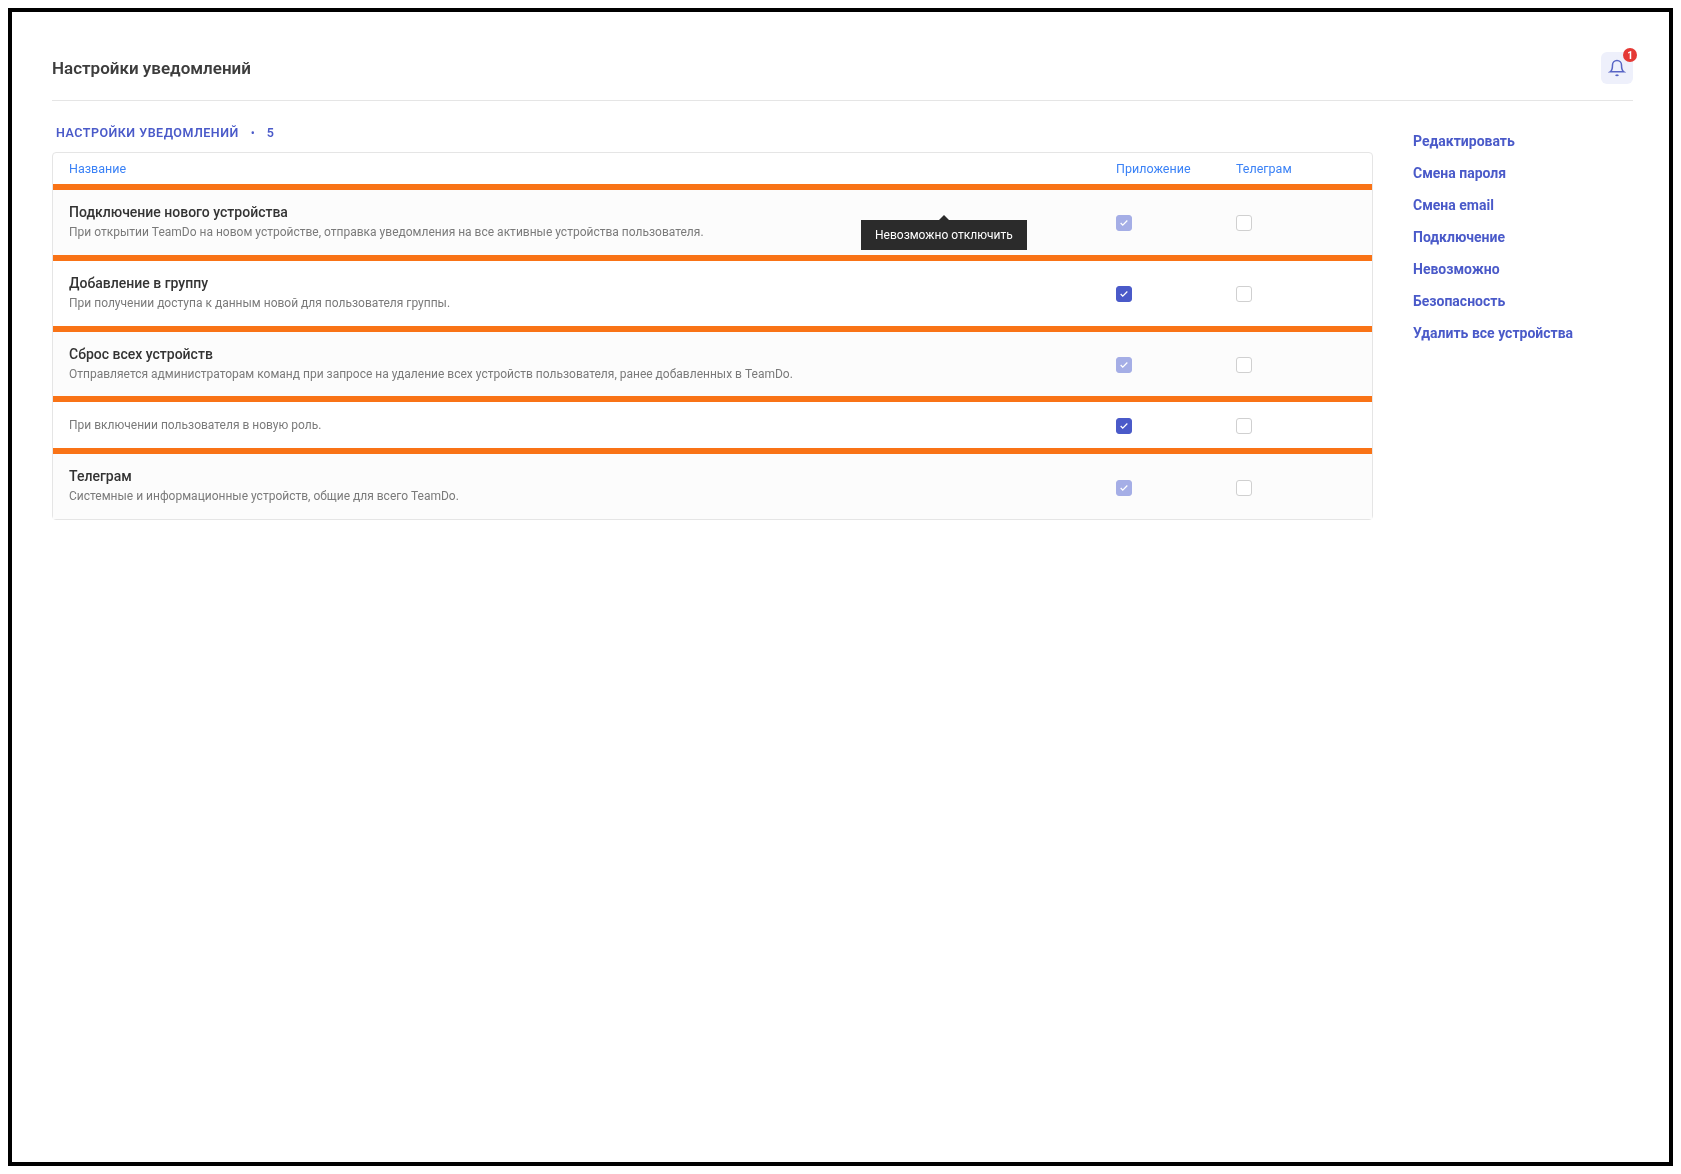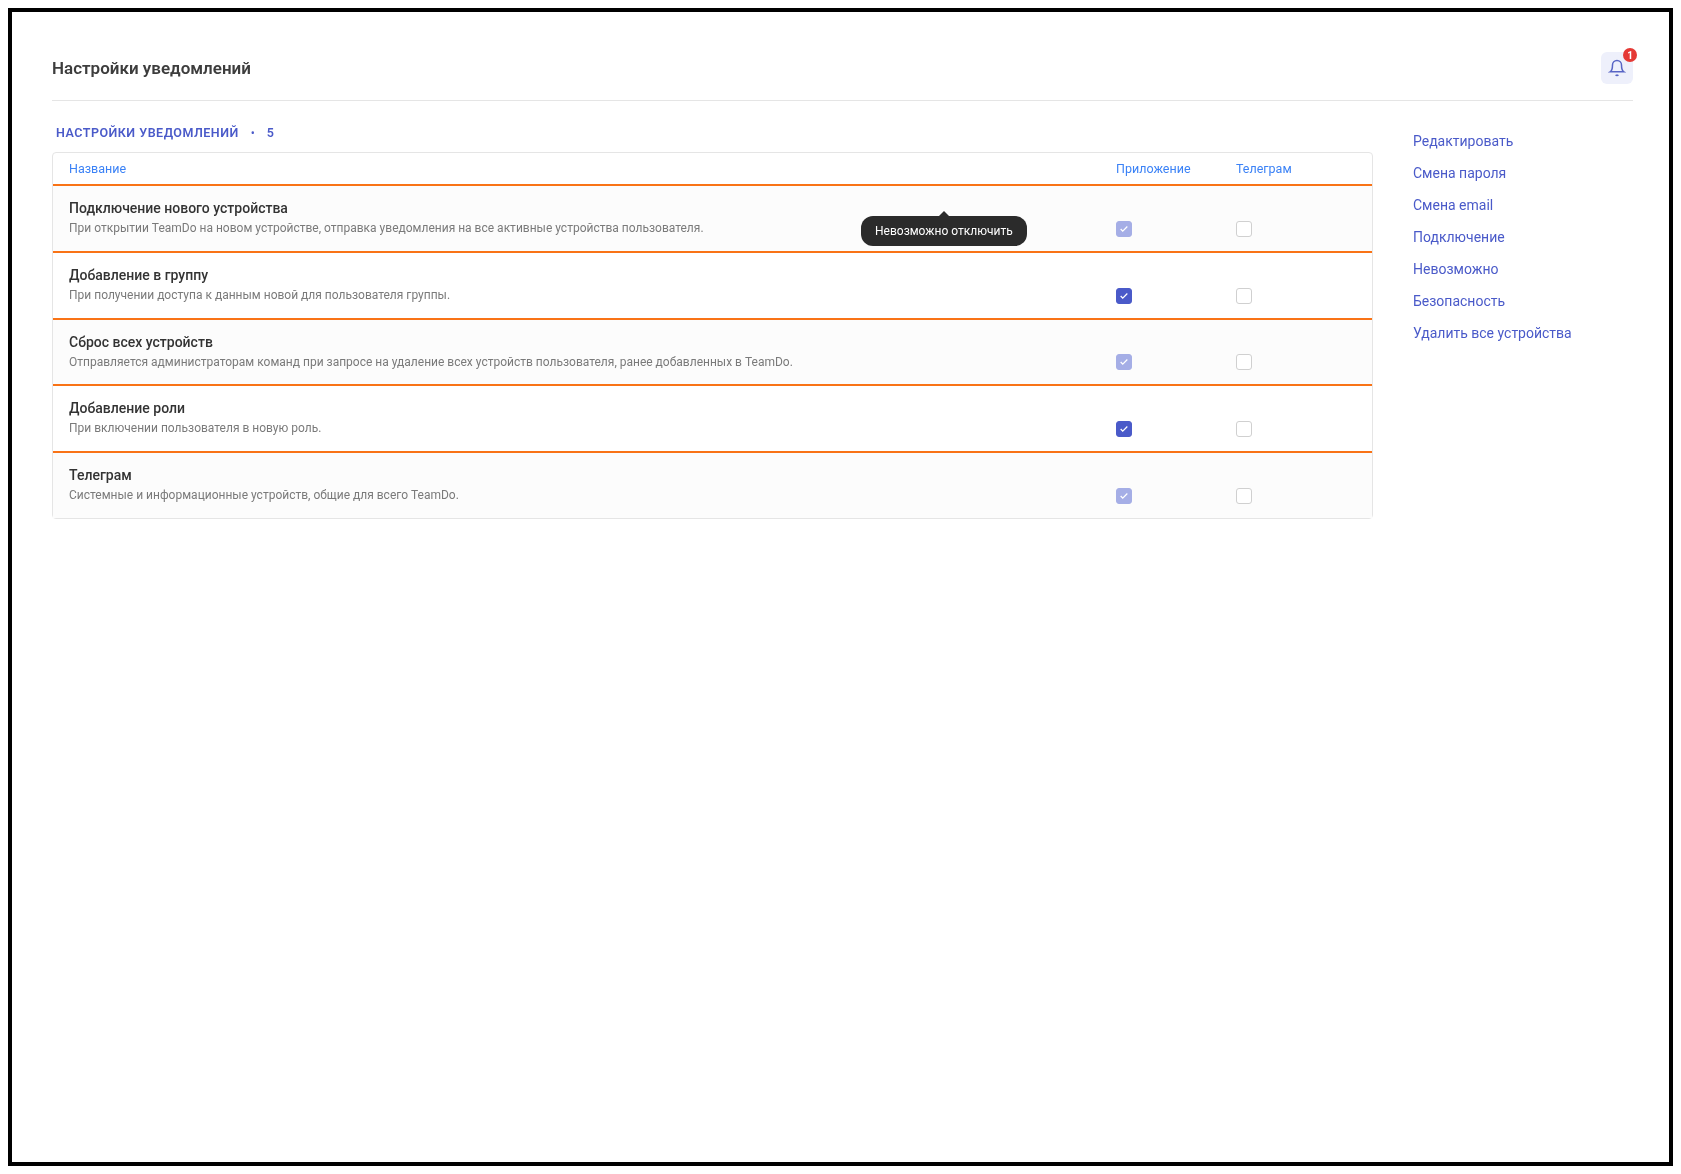--- a/index.html
+++ b/index.html
@@ -110,23 +110,23 @@
     }
     .col-name {
       flex: 1;
     }
     .col-app, .col-tg {
       width: 120px;
       text-align: left;
     }
     .row {
       display: flex;
-      align-items: flex-end;
+      align-items: center;
       padding: 14px 16px;
-      border-top: 2px solid #f97316;
+      border-top: 6px solid #f97316;
       background: #fcfcfc;
       position: relative;
     }
     .row:nth-child(even) {
       background: #fff;
     }
     .row .col-name {
       flex: 1;
     }
     .row-title {
@@ -176,21 +176,21 @@
     }
     .checkbox.checked svg {
       display: block;
     }
     .tooltip {
       position: absolute;
       background: #2b2b2b;
       color: #fff;
       font-size: 12px;
       padding: 8px 14px;
-      border-radius: 12px;
+      border-radius: 0;
       white-space: nowrap;
       top: 30px;
       left: 808px;
       z-index: 5;
       pointer-events: none;
     }
     .tooltip::before {
       content: '';
       position: absolute;
       top: -5px;
@@ -203,21 +203,21 @@
     .sidebar {
       width: 220px;
       padding-top: 0;
     }
     .side-link {
       display: block;
       padding: 8px 0;
       font-size: 14px;
       color: #4a5ac9;
       cursor: pointer;
-      font-weight: 400;
+      font-weight: 700;
     }
     .tbody {
       position: relative;
     }
   </style>
 </head>
 <body>
 
 <div class="frame">
   <div class="header">
@@ -290,21 +290,20 @@
                     <polyline points="20 6 9 17 4 12"></polyline>
                   </svg>
                 </div>
               </div>
               <div class="col-tg">
                 <div class="checkbox"></div>
               </div>
             </div>
             <div class="row">
               <div class="col-name">
-                <div class="row-title">Добавление роли</div>
                 <div class="row-desc">При включении пользователя в новую роль.</div>
               </div>
               <div class="col-app">
                 <div class="checkbox checked">
                   <svg viewBox="0 0 24 24">
                     <polyline points="20 6 9 17 4 12"></polyline>
                   </svg>
                 </div>
               </div>
               <div class="col-tg">

